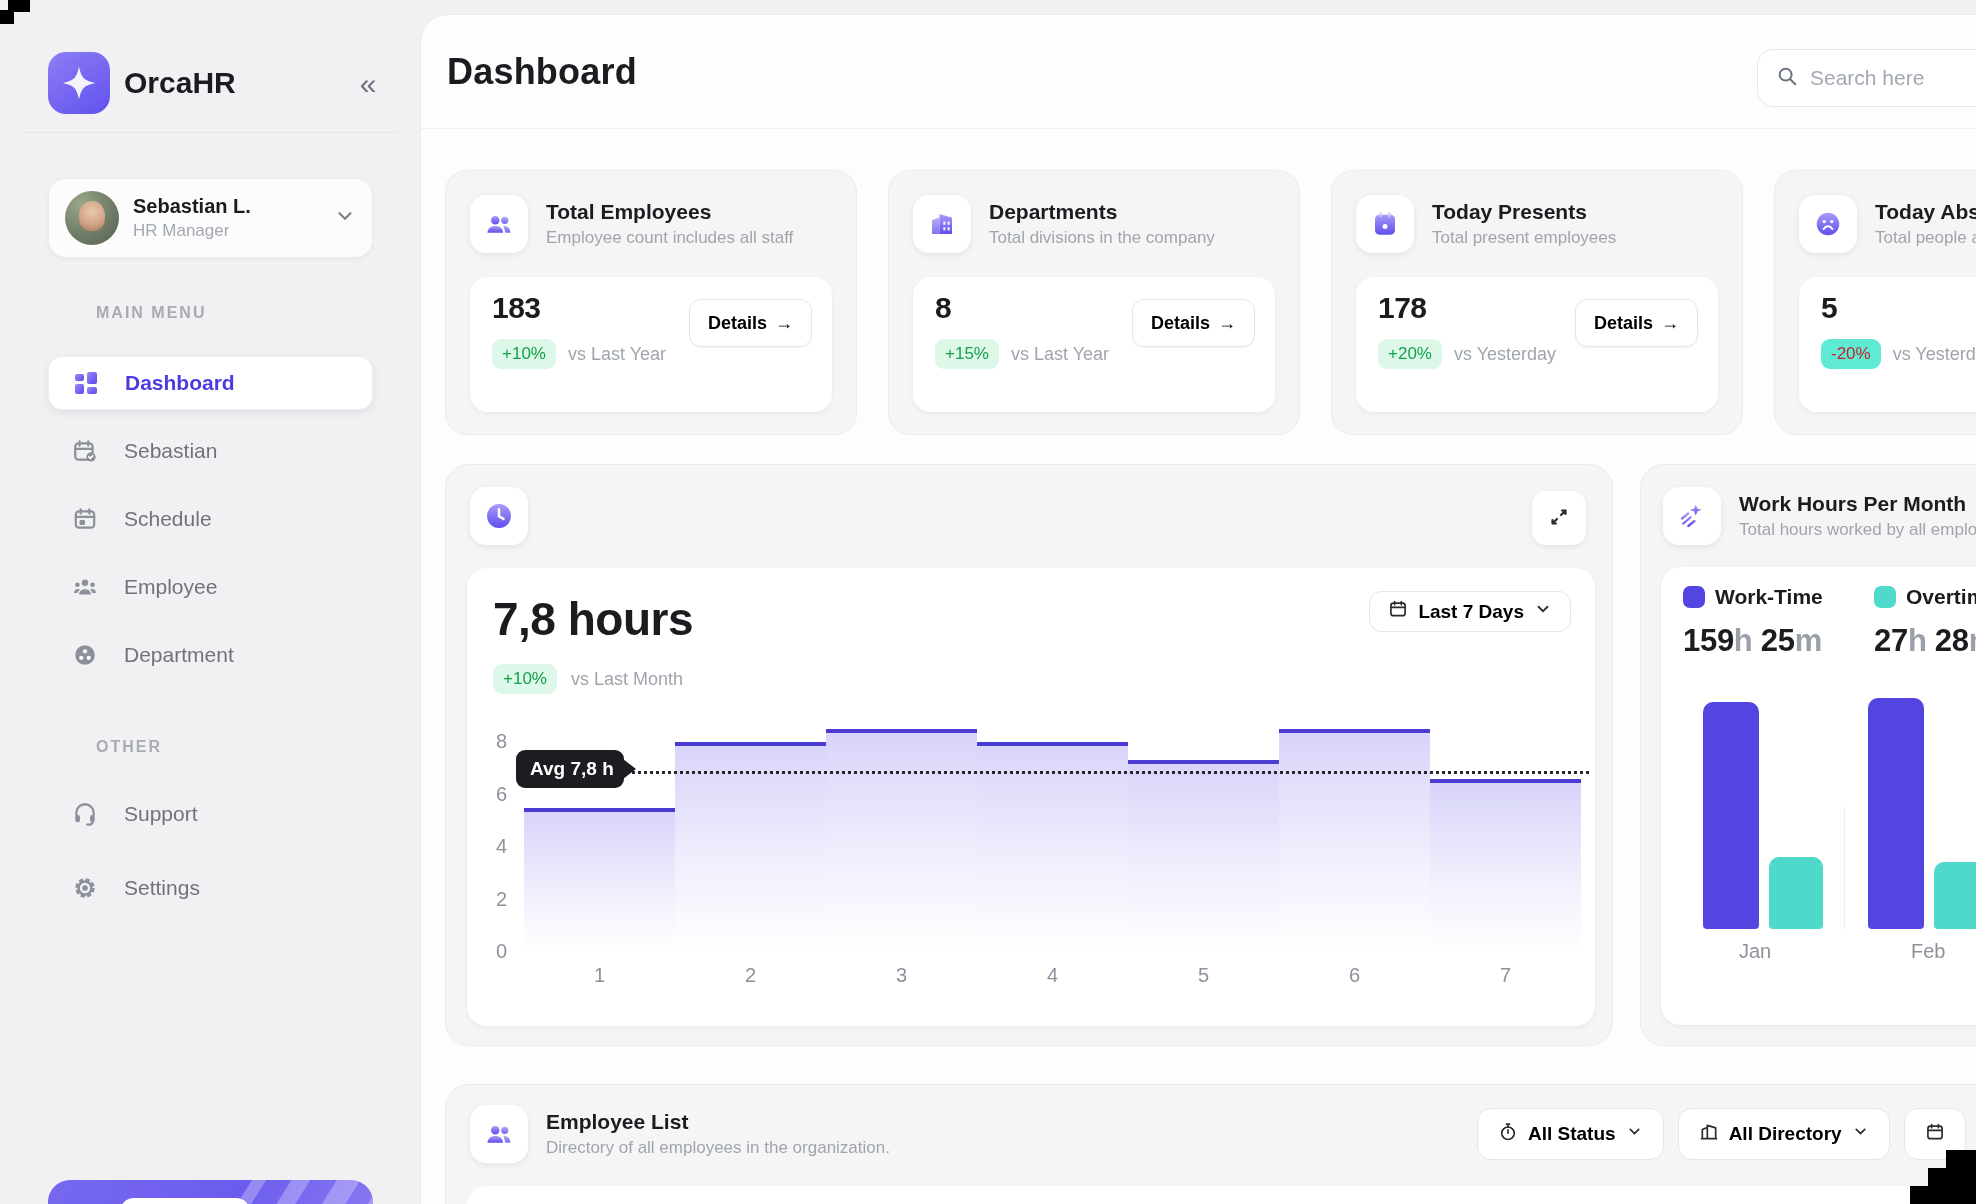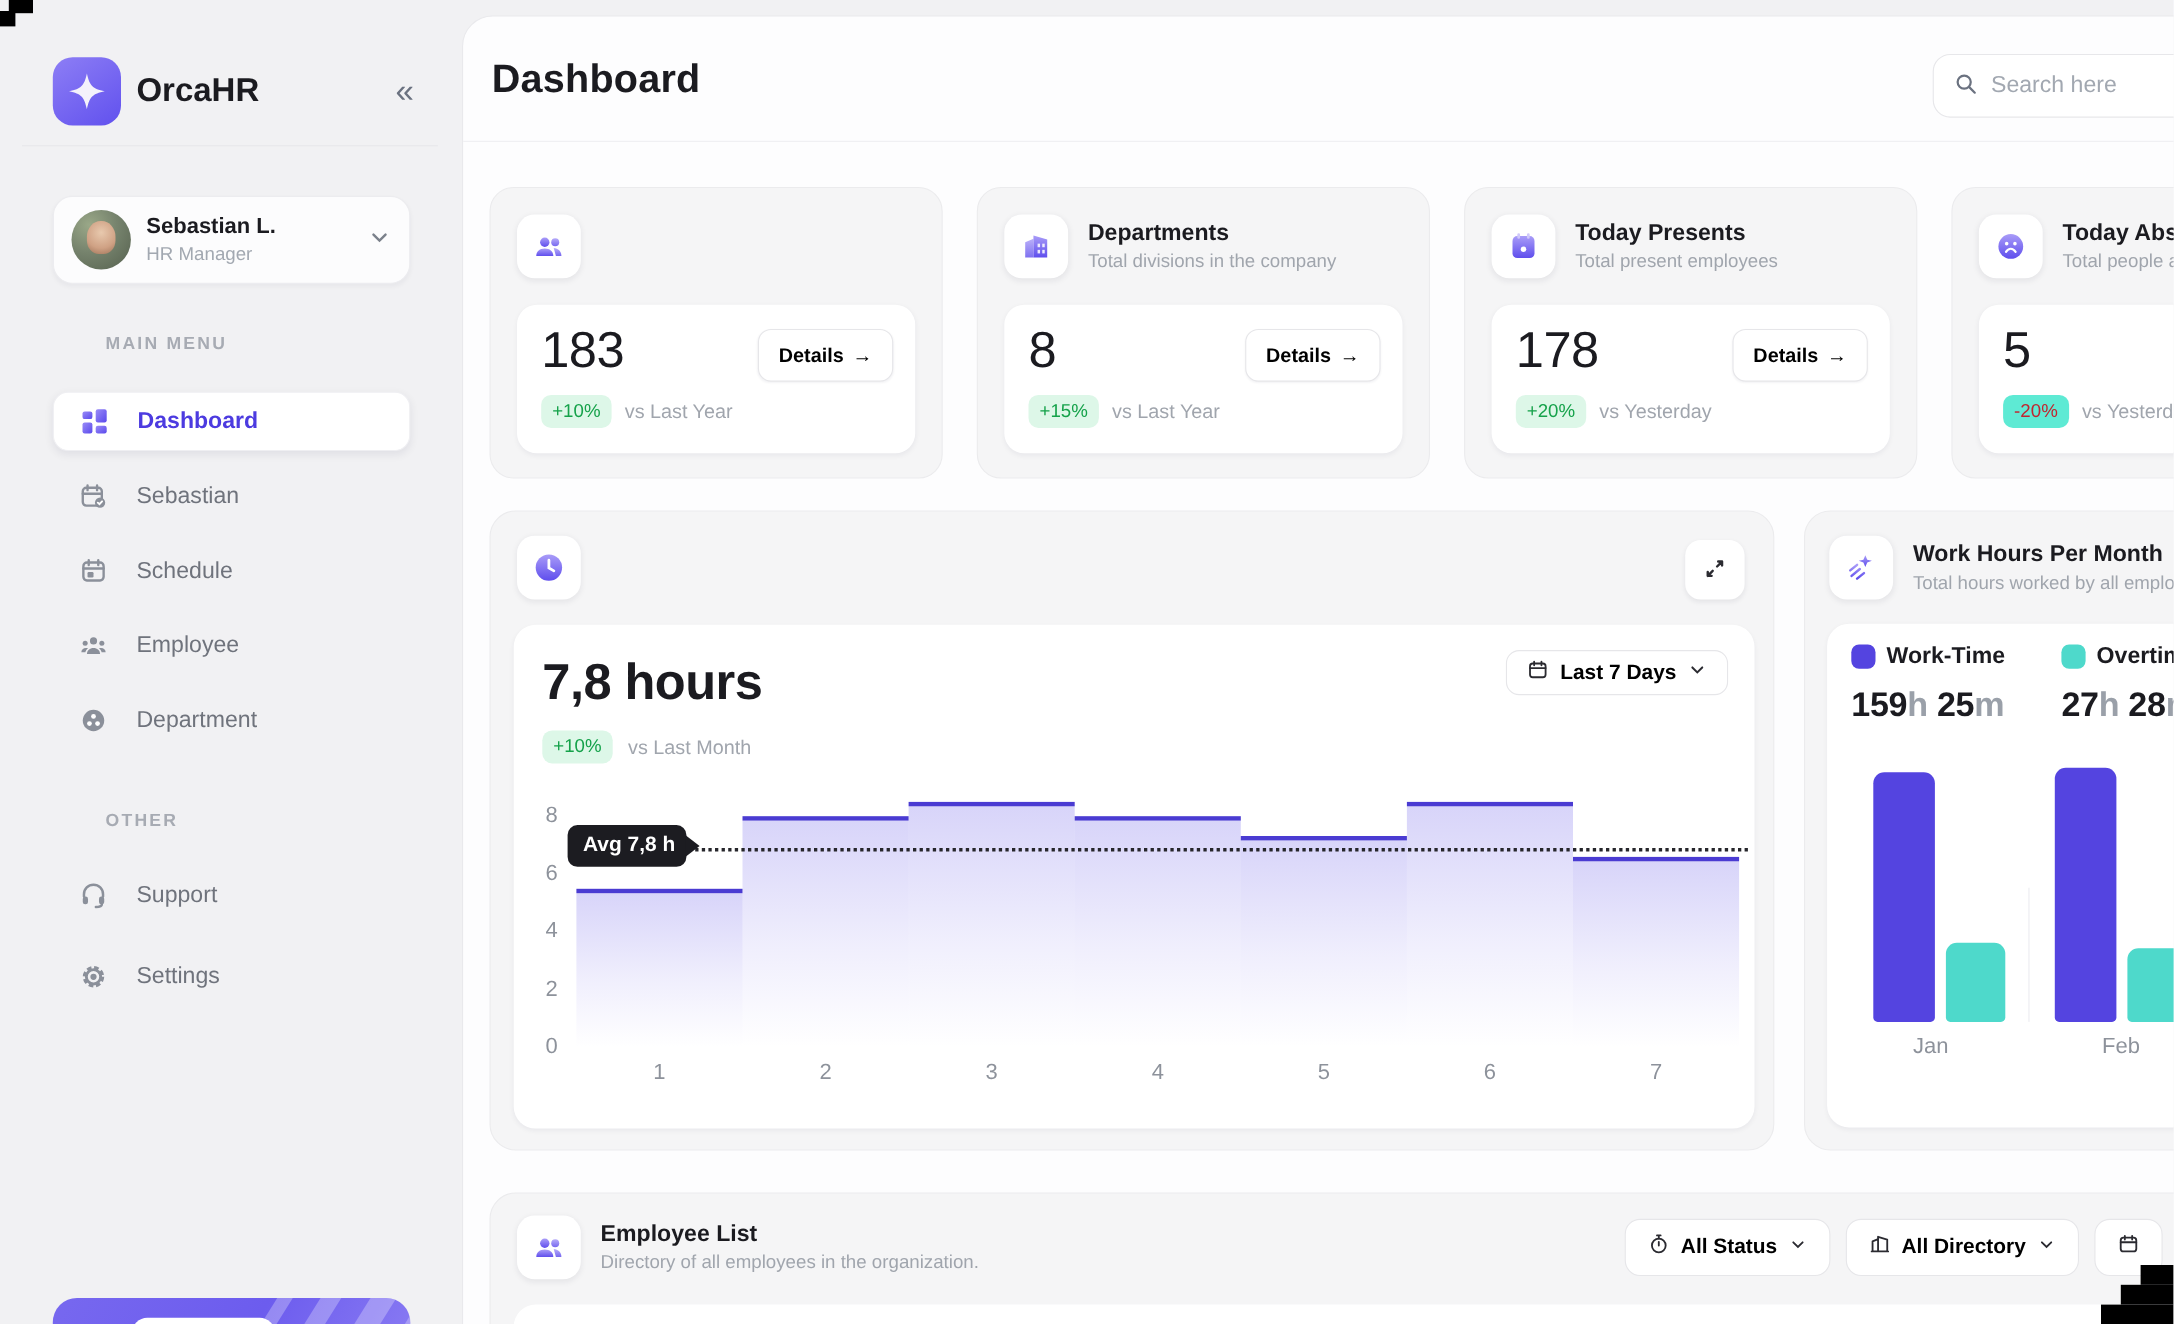--- a/index.html
+++ b/index.html
@@ -51,21 +51,21 @@
   
   .stat-card { position:absolute; top:170px; width:412px; height:265px; background:#f5f5f6;
     border:1px solid #ebebed; border-radius:22px; padding:24px; }
   .card-head { display:flex; align-items:center; gap:18px; }
   .icon-tile { width:58px; height:58px; border-radius:16px; background:#fff; box-shadow:0 2px 6px rgba(20,20,50,.08);
     display:flex; align-items:center; justify-content:center; flex:0 0 auto; }
   .card-title { font-size:21px; font-weight:700; }
   .card-sub { font-size:17px; color:#a0a5ad; margin-top:4px; white-space:nowrap; }
   .stat-inner { position:absolute; left:24px; right:24px; top:106px; height:135px; background:#fff; border-radius:18px;
     box-shadow:0 2px 5px rgba(20,20,50,.05); padding:14px 22px; }
-  .stat-value { font-size:46px; font-weight:400; letter-spacing:-.5px; }
+  .stat-value { font-size:30px; font-weight:700; letter-spacing:-.5px; }
   .details-btn { position:absolute; right:20px; top:22px; height:48px; padding:0 18px; background:#fff;
     border:1px solid #e6e6e9; border-radius:12px; font-size:18px; font-weight:600; display:flex; align-items:center;
     gap:8px; cursor:pointer; box-shadow:0 1px 2px rgba(20,20,50,.05); font-family:inherit; }
   .badge-row { display:flex; align-items:center; gap:12px; margin-top:14px; }
   .badge { font-size:17px; font-weight:400; padding:5px 10px; border-radius:9px; }
   .badge.pos { color:#15a24a; background:#ddf7e8; }
   .badge.neg { color:#c02630; background:#5eead4; }
   .compare { font-size:18px; color:#a0a5ad; }
 
   
@@ -277,20 +277,24 @@
               <stop offset="0" stop-color="#a99cf8"></stop>
               <stop offset="1" stop-color="#5f4eed"></stop>
             </linearGradient>
           </defs>
         <circle cx="9" cy="9" r="3.4" fill="url(#g1)"></circle>
           <path d="M2.8 19c0-3.4 2.7-5.4 6.2-5.4s6.2 2 6.2 5.4z" fill="url(#g1)"></path>
         <circle cx="16.6" cy="9" r="2.9" fill="url(#g1)" opacity=".85"></circle>
           <path d="M15.5 13.2c3.2.3 5.6 2.2 5.6 5.8h-4z" fill="url(#g1)" opacity=".85"></path>
         </svg>
     </div>
+    <div>
+      <div class="card-title">Total Employees</div>
+      <div class="card-sub">Employee count includes all staff</div>
+    </div>
   </div>
   <div class="stat-inner">
     <div class="stat-value">183</div>
     <button class="details-btn">
       <span>Details</span>
         <span>→</span>
     </button>
     <div class="badge-row">
       <span class="badge pos">+10%</span>
       <span class="compare">vs Last Year</span>

